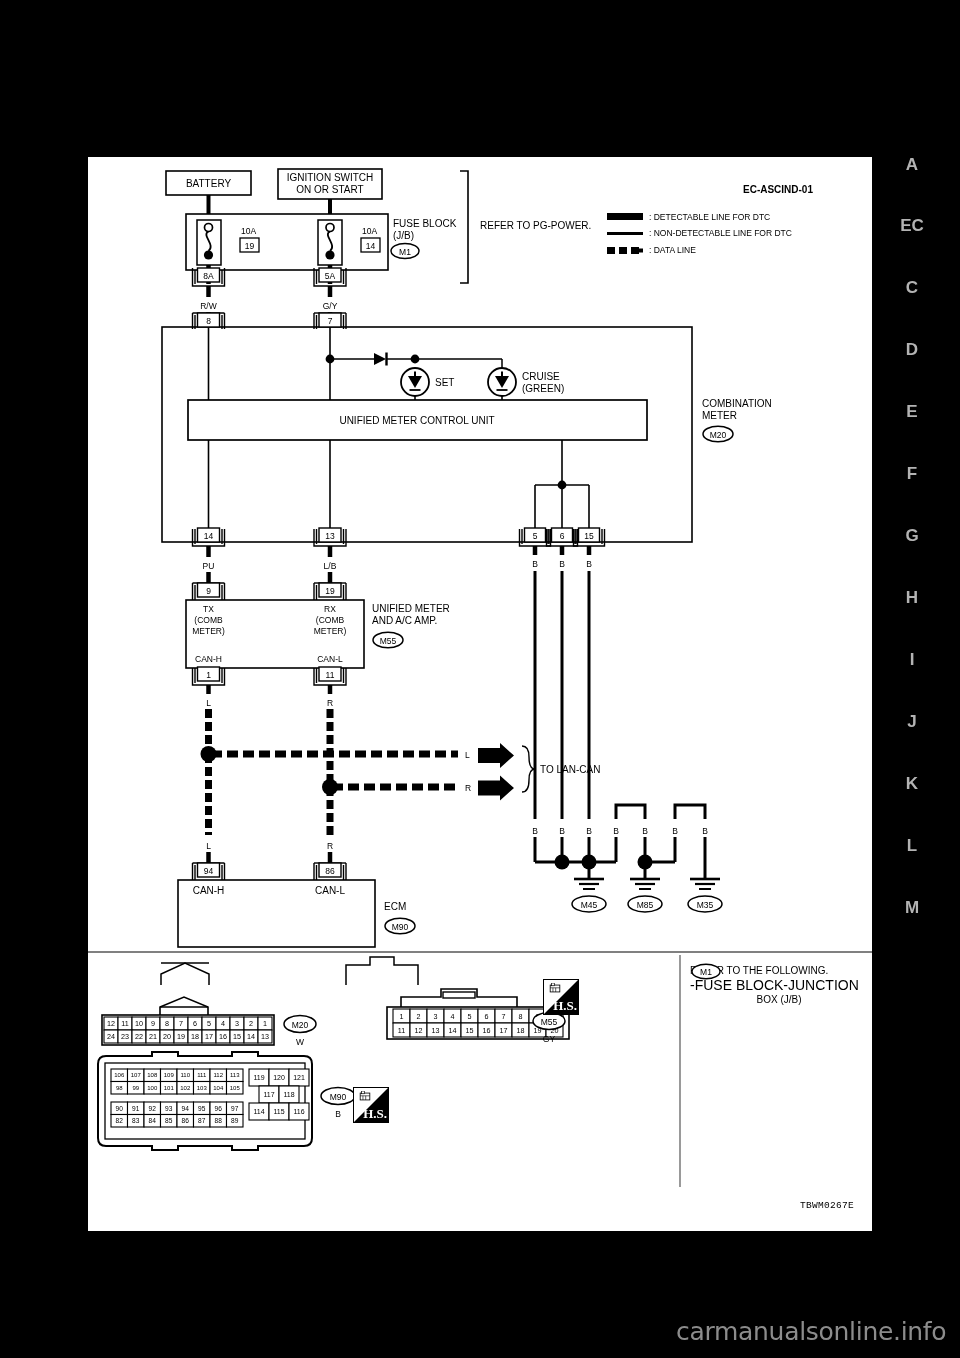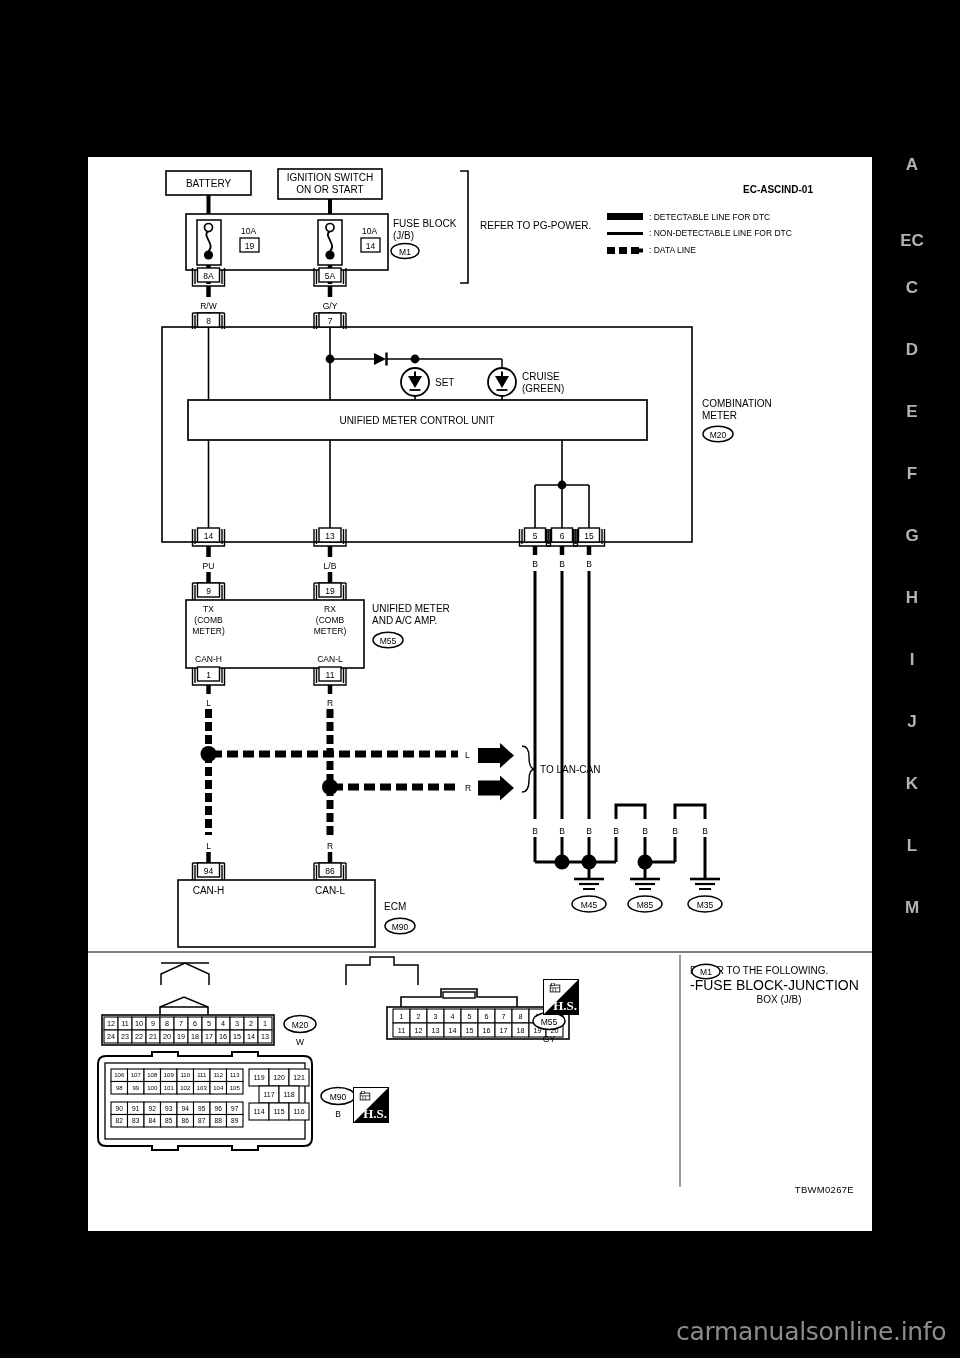--- a/index.html
+++ b/index.html
@@ -4,32 +4,32 @@
 <style>
   html,body{margin:0;padding:0;background:#000;}
   body{width:960px;height:1358px;position:relative;font-family:"Liberation Sans",sans-serif;overflow:hidden;}
   .page{position:absolute;left:88px;top:157px;width:784px;height:1074px;background:#fff;}
   .tabcol{position:absolute;left:892px;top:150px;width:40px;height:800px;}
   .tab{position:absolute;left:0;width:40px;text-align:center;color:#b3b3b3;font-weight:bold;font-size:17px;line-height:17px;}
   .wm{position:absolute;left:676px;top:1317px;color:#8c8c8c;font-size:25px;letter-spacing:-0.3px;font-family:"DejaVu Sans",sans-serif;}
   svg{position:absolute;left:0;top:0;}
   .t{font-family:"Liberation Sans",sans-serif;font-size:10px;fill:#000;}
   .t8{font-family:"Liberation Sans",sans-serif;font-size:8.5px;fill:#000;}
-  .code{position:absolute;right:18px;bottom:36px;font-size:9.5px;letter-spacing:0.3px;color:#000;font-family:Liberation Sans, sans-serif;}
+  .code{position:absolute;right:18px;bottom:20px;font-size:9.5px;letter-spacing:0.3px;color:#000;font-family:Liberation Mono, monospace;}
   .hs{position:absolute;width:34px;height:34px;border:1.4px solid #000;background:#fff;overflow:hidden;}
   .hs .tri{position:absolute;left:0;top:0;width:0;height:0;border-left:34px solid transparent;border-bottom:34px solid #000;}
   .hs .hstxt{position:absolute;right:1px;bottom:0px;color:#fff;font-weight:bold;font-size:13px;font-family:Liberation Serif, serif;}
   .hs .con{position:absolute;left:4px;top:3px;width:14px;height:11px;}
 </style>
 </head>
 <body>
 
 <div class="tabcol">
   <div class="tab" style="top:6px">A</div>
-  <div class="tab" style="top:82px">EC</div>
+  <div class="tab" style="top:67px">EC</div>
   <div class="tab" style="top:129px">C</div>
   <div class="tab" style="top:191px">D</div>
   <div class="tab" style="top:253px">E</div>
   <div class="tab" style="top:315px">F</div>
   <div class="tab" style="top:377px">G</div>
   <div class="tab" style="top:439px">H</div>
   <div class="tab" style="top:501px">I</div>
   <div class="tab" style="top:563px">J</div>
   <div class="tab" style="top:625px">K</div>
   <div class="tab" style="top:687px">L</div>

